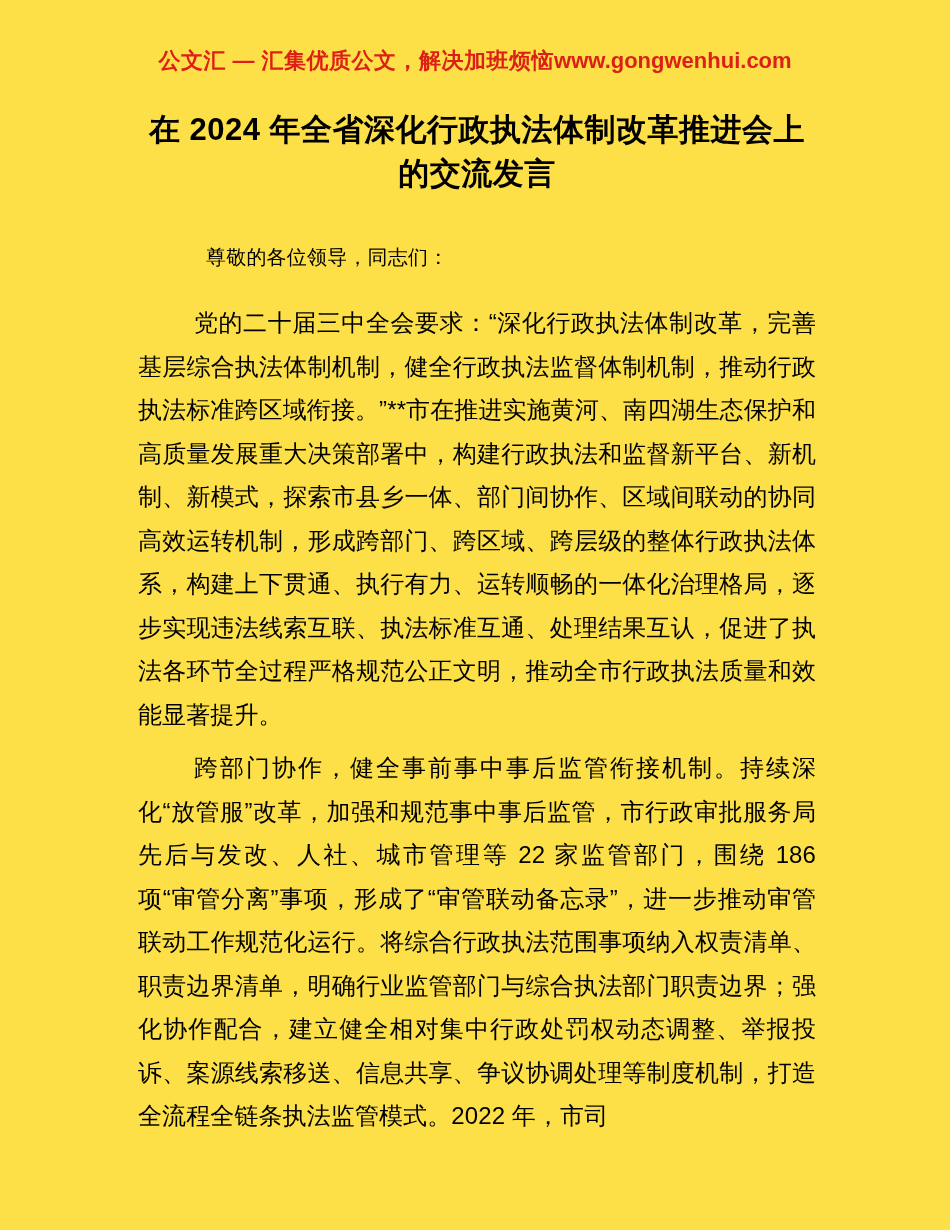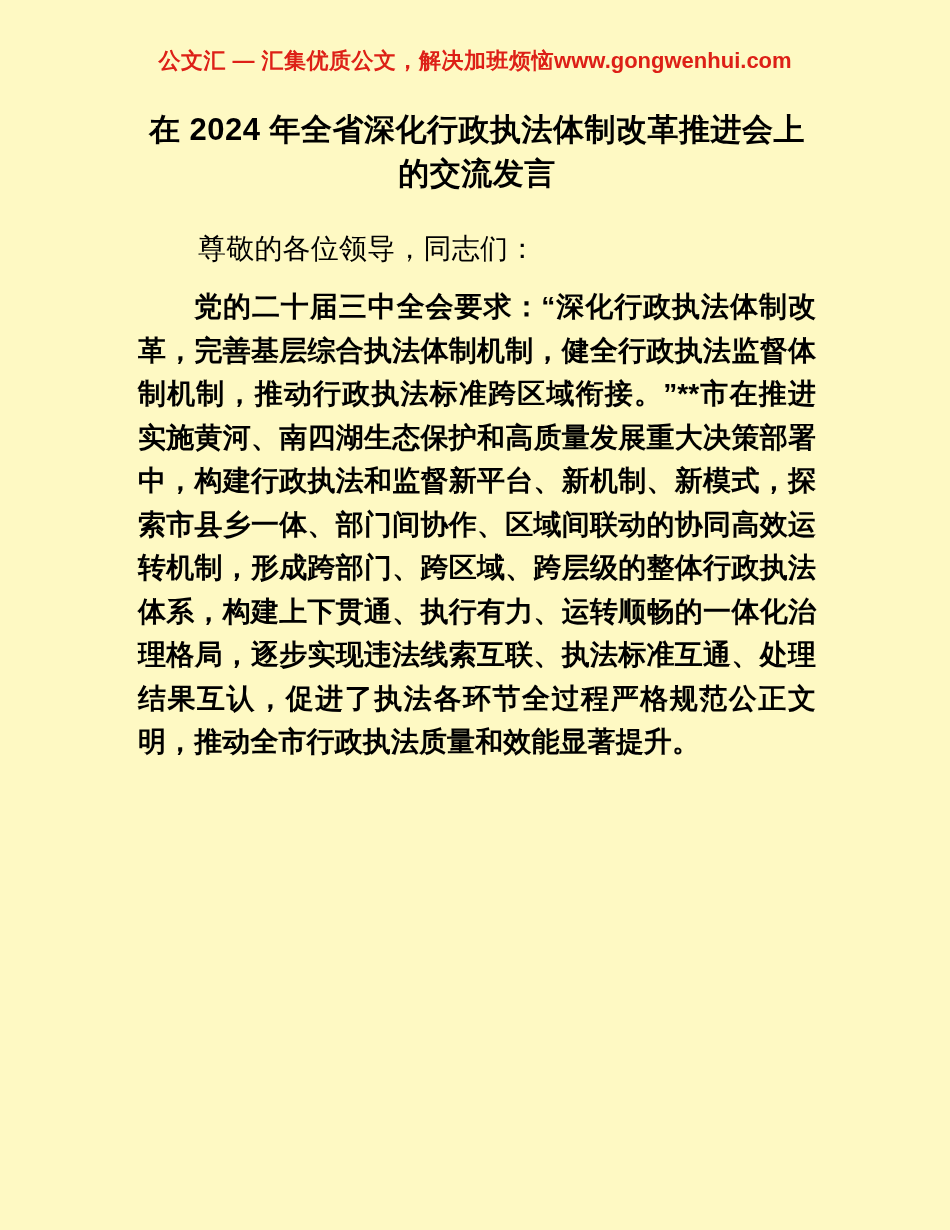--- a/index.html
+++ b/index.html
@@ -12,21 +12,21 @@
     background: #ffffff;
     font-family: "Liberation Sans", "DejaVu Sans", sans-serif;
     color: #000000;
     overflow: hidden;
   }
 
   .page {
     position: relative;
     width: 950px;
     height: 1230px;
-    background: #fef9c3;
+    background: #fde047;
     box-sizing: border-box;
     padding-left: 40px;
   }
 
   
   .watermark {
     position: absolute;
     top: 48px;
     left: 0;
     width: 950px;
@@ -55,37 +55,36 @@
     font-size: 31px;
     font-weight: 700;
     line-height: 44px;
     text-align: center;
     letter-spacing: 0.5px;
     margin: 0 0 12px 0;
     color: #000;
   }
 
   .salutation {
-    font-size: 28px;
+    font-size: 20px;
     line-height: 44px;
-    margin: 4px;
+    margin: 12px;
     text-indent: 56px;
     letter-spacing: 0.2px;
   }
 
   .para {
-    font-size: 28px;
+    font-size: 24px;
     line-height: 43.5px;
     margin: 0;
     text-indent: 56px;
     text-align: justify;
     text-justify: inter-character;
     letter-spacing: 0.1px;
     word-break: break-all;
-    font-weight: bold;
   }
 
   .gap-sm { height: 15px; }
   .gap-md { height: 10px; }
 </style>
 </head>
 <body>
 
 <div class="page">
 
@@ -100,16 +99,17 @@
     <div class="gap-sm"></div>
 
     <p class="salutation">尊敬的各位领导，同志们：</p>
 
     <div class="gap-md"></div>
 
     <p class="para">党的二十届三中全会要求：“深化行政执法体制改革，完善基层综合执法体制机制，健全行政执法监督体制机制，推动行政执法标准跨区域衔接。”**市在推进实施黄河、南四湖生态保护和高质量发展重大决策部署中，构建行政执法和监督新平台、新机制、新模式，探索市县乡一体、部门间协作、区域间联动的协同高效运转机制，形成跨部门、跨区域、跨层级的整体行政执法体系，构建上下贯通、执行有力、运转顺畅的一体化治理格局，逐步实现违法线索互联、执法标准互通、处理结果互认，促进了执法各环节全过程严格规范公正文明，推动全市行政执法质量和效能显著提升。</p>
 
     <div class="gap-md"></div>
 
+    <p class="para">跨部门协作，健全事前事中事后监管衔接机制。持续深化“放管服”改革，加强和规范事中事后监管，市行政审批服务局先后与发改、人社、城市管理等 22 家监管部门，围绕 186 项“审管分离”事项，形成了“审管联动备忘录”，进一步推动审管联动工作规范化运行。将综合行政执法范围事项纳入权责清单、职责边界清单，明确行业监管部门与综合执法部门职责边界；强化协作配合，建立健全相对集中行政处罚权动态调整、举报投诉、案源线索移送、信息共享、争议协调处理等制度机制，打造全流程全链条执法监管模式。2022 年，市司</p>
 
   </div>
 
 </div>
 
 </body></html>

